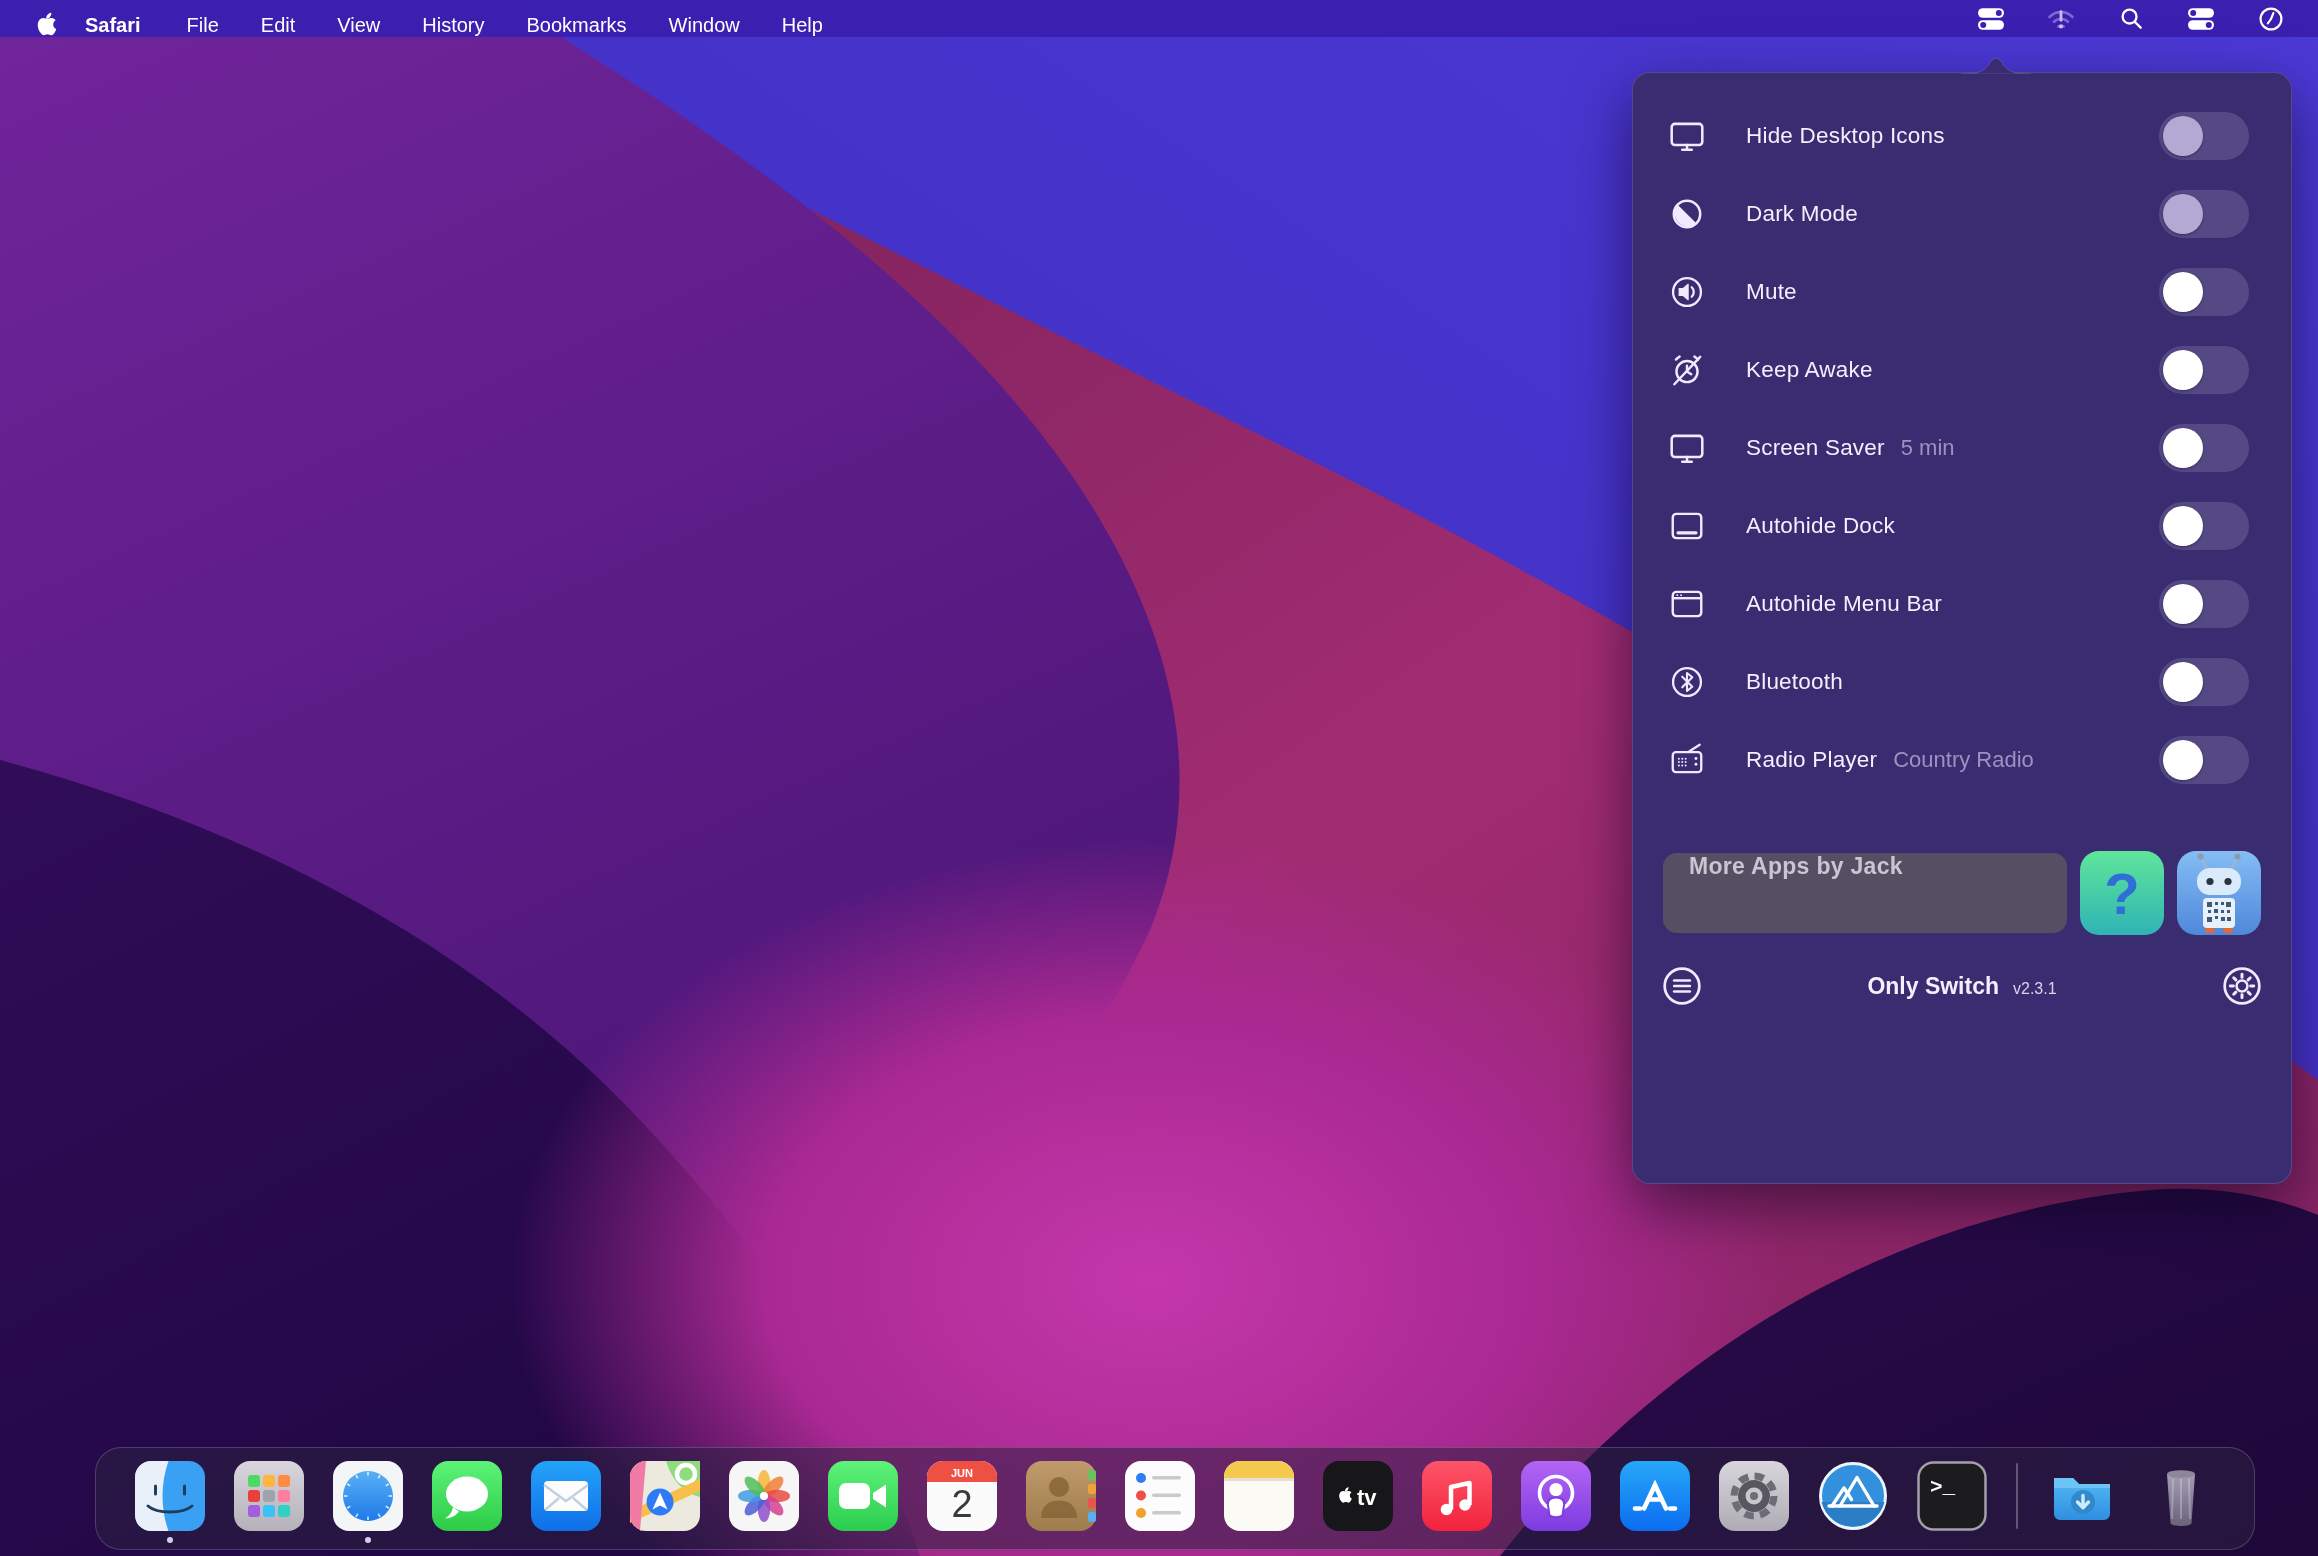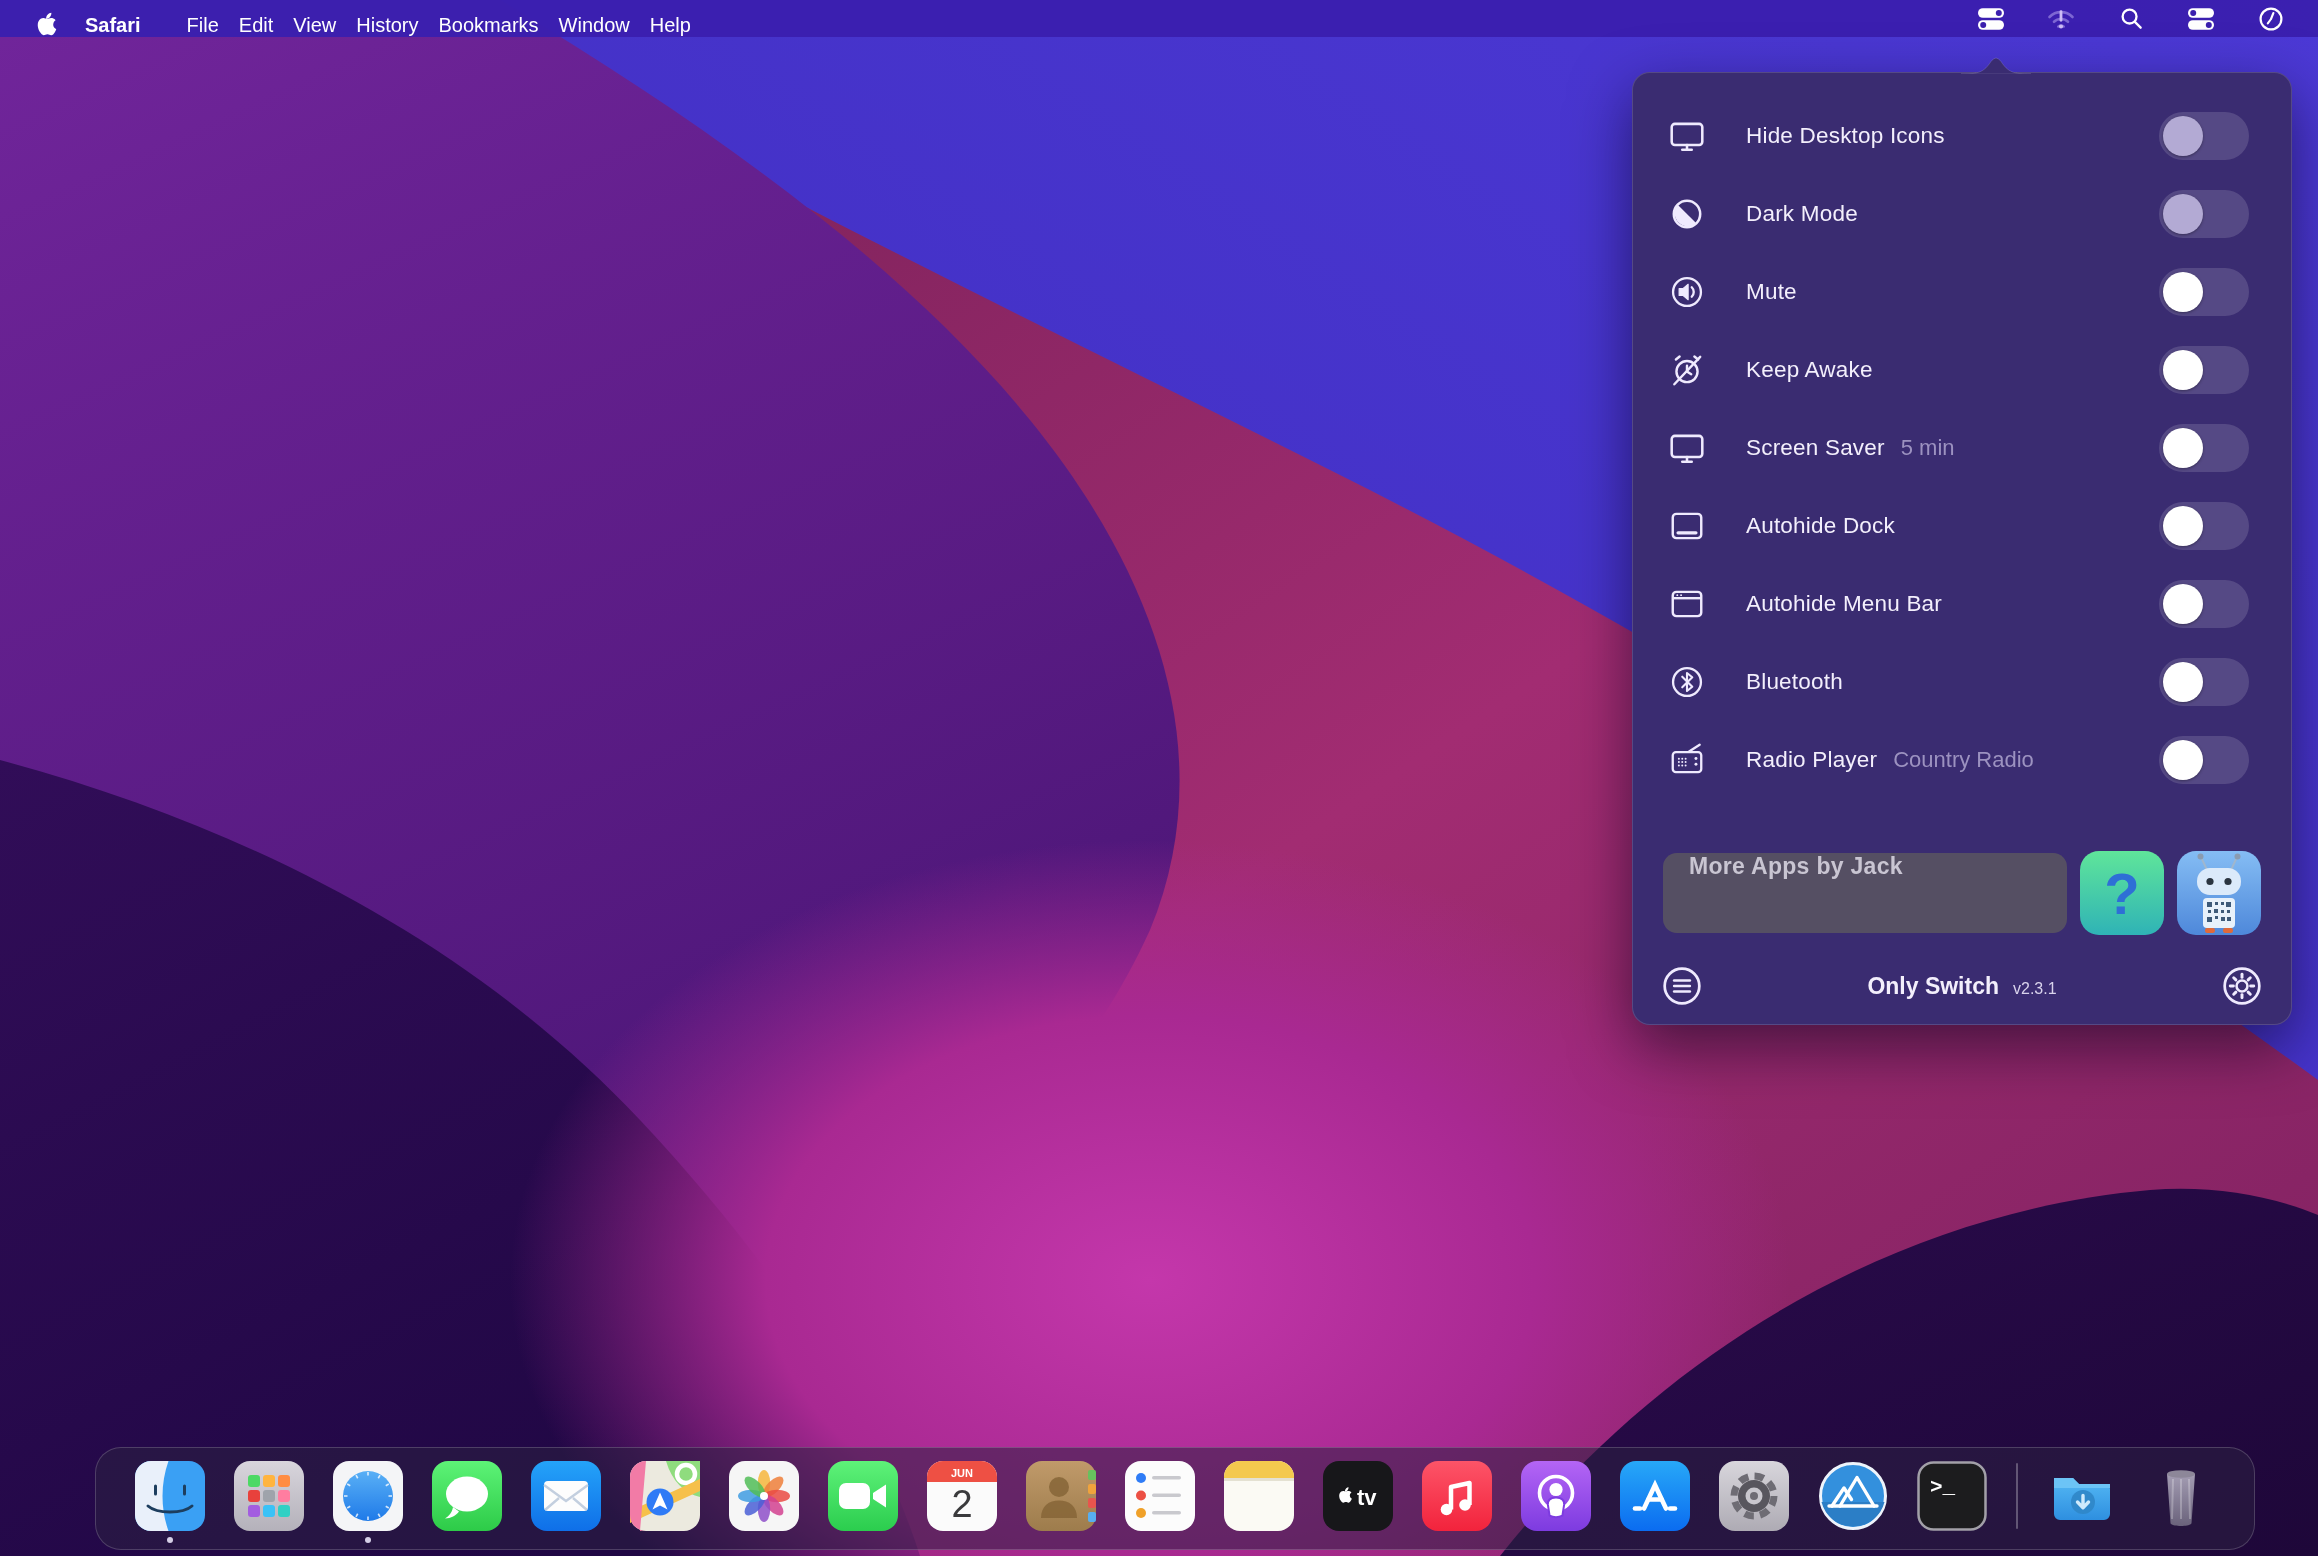--- a/index.html
+++ b/index.html
@@ -6,28 +6,28 @@
   .screen{position:relative;width:2318px;height:1556px;overflow:hidden;
     font-family:"Liberation Sans",sans-serif;-webkit-font-smoothing:antialiased;}
   .wallpaper{position:absolute;inset:0;z-index:0;}
 
   
   .menubar{position:absolute;left:0;top:0;width:100%;height:37px;z-index:6;
     background:rgba(59,31,174,0.97);display:flex;align-items:flex-end;color:#fff;
     font-size:20px;padding:0 0 0 36px;box-sizing:border-box;}
   .apple{display:flex;align-items:center;margin-right:28px;cursor:default;}
   .appname{font-weight:700;margin-right:4px;}
-  .menus{display:flex;gap:20px;margin-left:42px;}
+  .menus{display:flex;gap:42px;margin-left:42px;}
   .menus span{cursor:default;}
   .status{position:absolute;right:0;top:0;height:37px;display:flex;align-items:center;
     gap:40px;padding-right:32px;}
   .status .sic{display:flex;align-items:center;justify-content:center;width:30px;height:28px;}
 
   
-  .panel{position:absolute;left:1632px;top:72px;width:660px;height:953px;z-index:10;
+  .panel{position:absolute;left:1632px;top:72px;width:660px;height:1112px;z-index:10;
     background:#3a2c71;border:1px solid rgba(255,255,255,0.14);border-radius:18px;
     box-shadow:0 22px 60px rgba(8,4,28,0.55);box-sizing:border-box;
     padding:24px 0 20px 0;}
   .ptail{position:absolute;left:328px;top:-16px;width:70px;height:17px;}
   .rows{display:block;}
   .sw-row{height:78px;display:flex;align-items:center;padding:0 42px 0 35px;}
   .sw-icon{width:38px;height:38px;flex:0 0 38px;margin-right:40px;display:flex;align-items:center;}
   .sw-icon svg{width:38px;height:38px;}
   .sw-label{color:#f3effc;font-size:22.5px;letter-spacing:.2px;white-space:nowrap;}
   .sw-detail{color:#9c92c0;font-size:22px;margin-left:16px;white-space:nowrap;}

